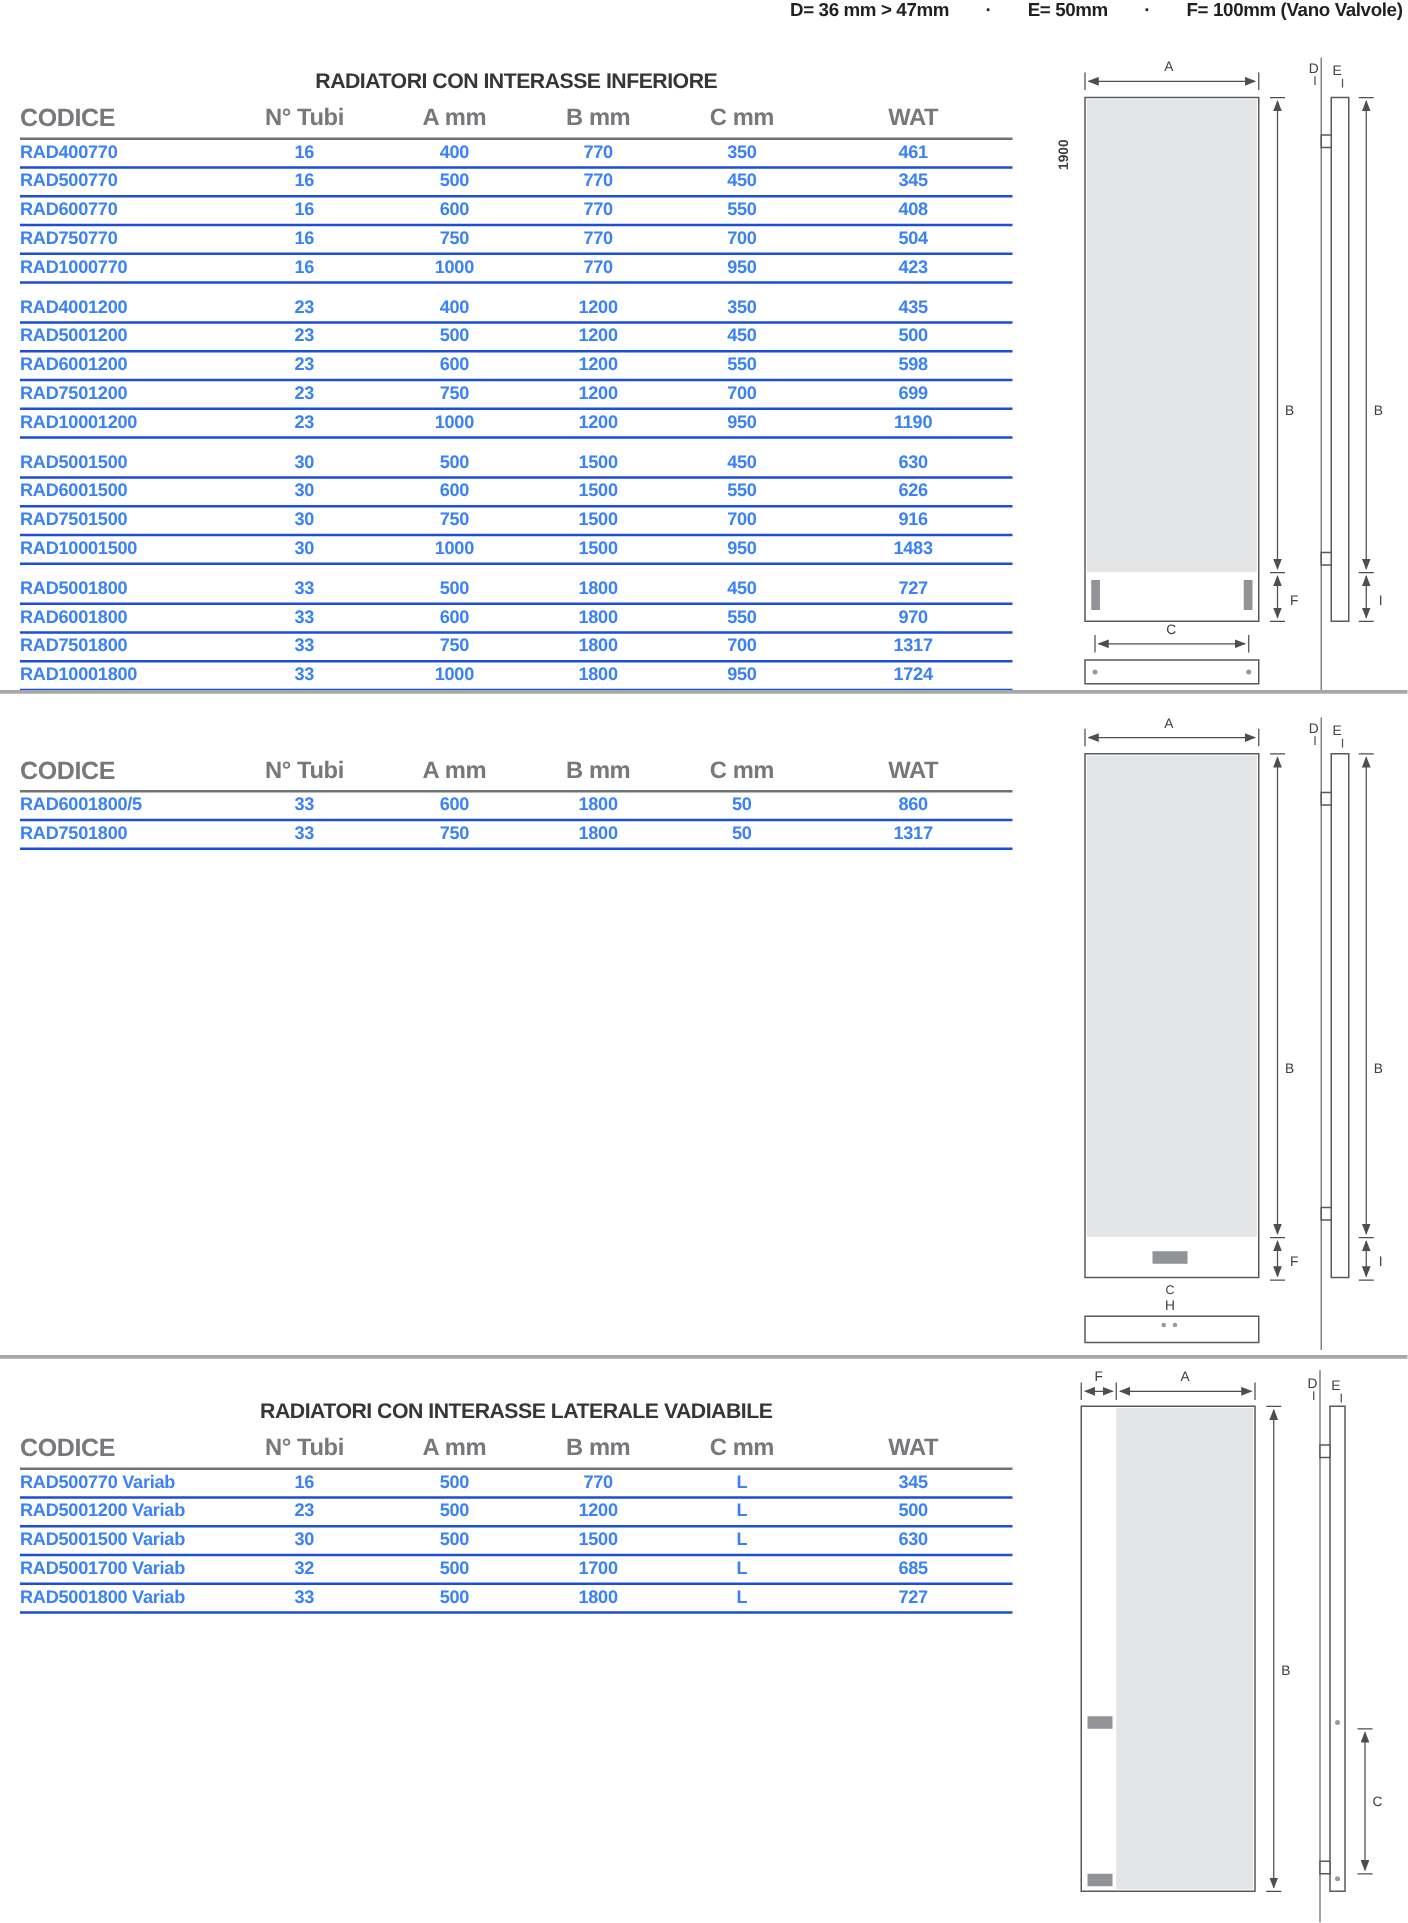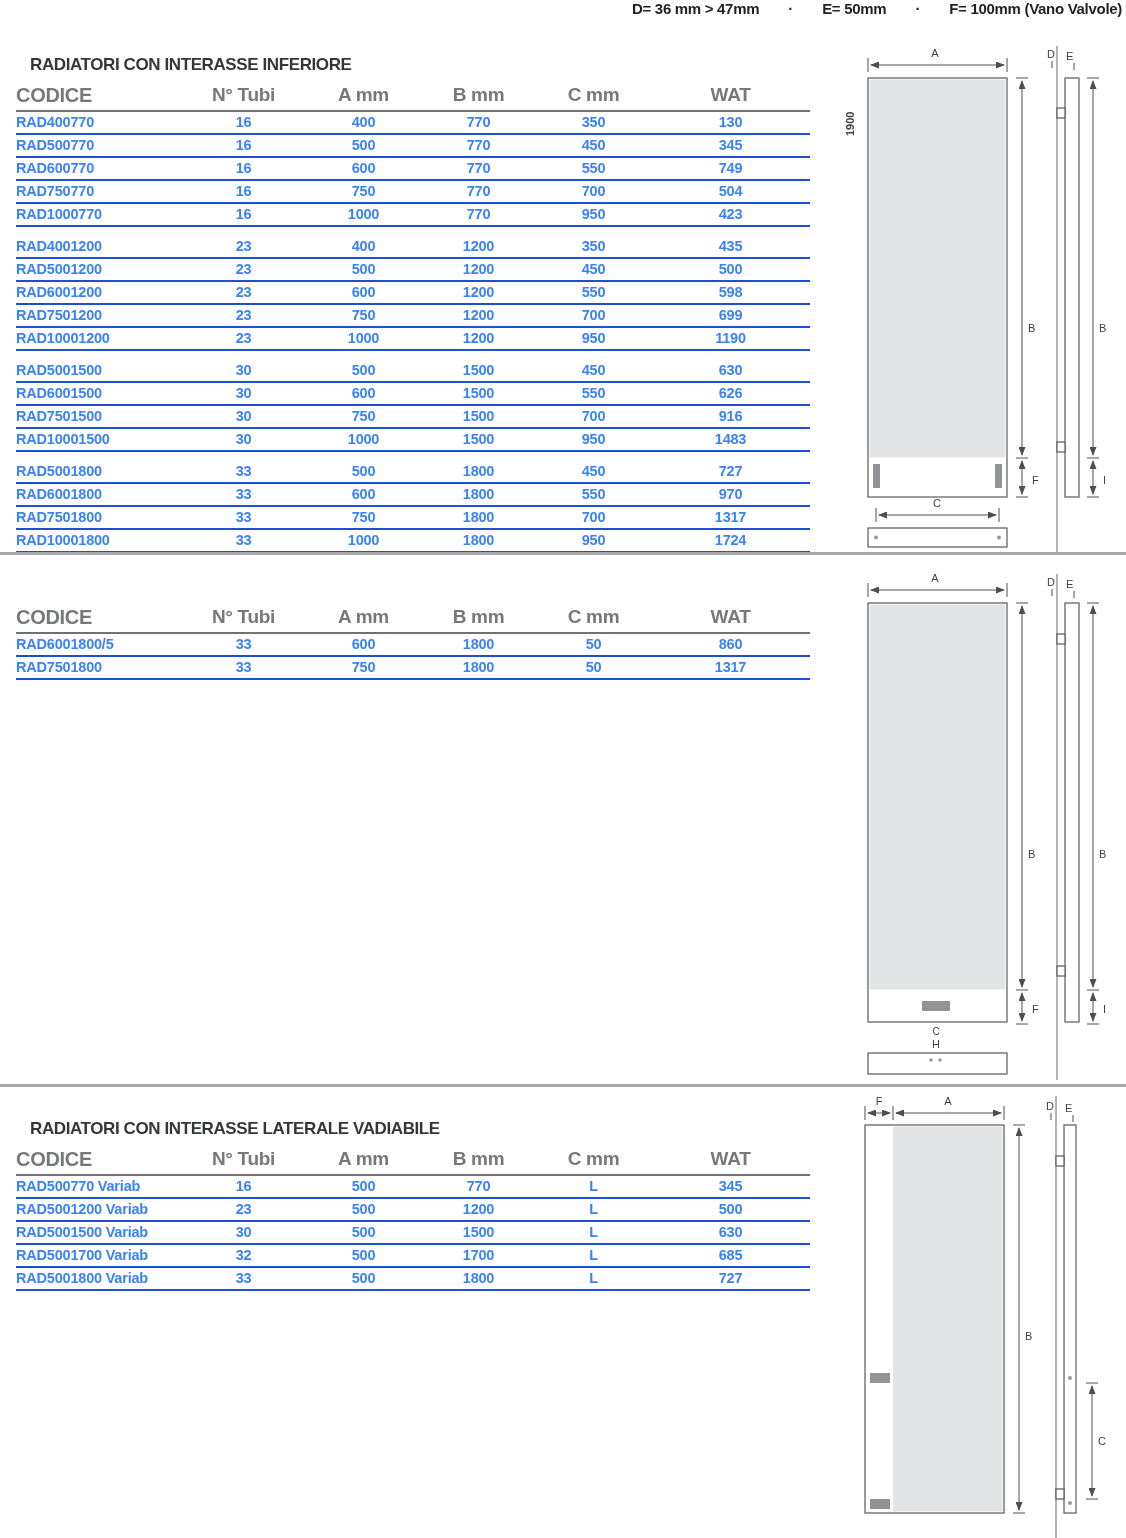--- a/index.html
+++ b/index.html
@@ -10,22 +10,22 @@
   
   .spec-bar{
     position:absolute;top:0;left:632px;width:490px;
     display:flex;justify-content:space-between;align-items:baseline;
     font-size:15px;font-weight:bold;color:#1f2022;letter-spacing:-0.3px;
   }
   .spec-dot{font-size:15px;font-weight:bold;color:#1f2022;}
   
   .sec{position:absolute;left:16px;width:794px;}
   .sec h2{
-    margin:0 0 7px 14px;font-size:17px;line-height:20px;font-weight:bold;
-    color:#353638;letter-spacing:-0.4px;white-space:nowrap;
+    margin:0 0 7px 0;font-size:17px;line-height:20px;font-weight:bold;
+    color:#353638;letter-spacing:-0.4px;white-space:nowrap;text-align:center;
   }
   .thead,.trow{display:grid;grid-template-columns:165px 125px 115px 115px 115px 159px;}
   .thead{
     font-size:19px;font-weight:bold;color:#77787b;letter-spacing:-0.3px;
     line-height:26px;border-bottom:2px solid #717275;padding-bottom:2px;
   }
   .thead .tcell.c0{font-size:20px;}
   .trow{
     font-size:14.5px;font-weight:bold;color:#3b82f6;letter-spacing:-0.2px;
     line-height:21px;border-bottom:2px solid #1d4ed8;
@@ -68,37 +68,37 @@
         <div class="tcell c4">C mm</div>
         <div class="tcell c5">WAT</div>
       </div>
       <div class="tgroup">
         <div class="trow">
           <div class="tcell c0">RAD400770</div>
           <div class="tcell c1">16</div>
           <div class="tcell c2">400</div>
           <div class="tcell c3">770</div>
           <div class="tcell c4">350</div>
-          <div class="tcell c5">130</div>
+          <div class="tcell c5">461</div>
         </div>
         <div class="trow">
           <div class="tcell c0">RAD500770</div>
           <div class="tcell c1">16</div>
           <div class="tcell c2">500</div>
           <div class="tcell c3">770</div>
           <div class="tcell c4">450</div>
           <div class="tcell c5">345</div>
         </div>
         <div class="trow">
           <div class="tcell c0">RAD600770</div>
           <div class="tcell c1">16</div>
           <div class="tcell c2">600</div>
           <div class="tcell c3">770</div>
           <div class="tcell c4">550</div>
-          <div class="tcell c5">749</div>
+          <div class="tcell c5">408</div>
         </div>
         <div class="trow">
           <div class="tcell c0">RAD750770</div>
           <div class="tcell c1">16</div>
           <div class="tcell c2">750</div>
           <div class="tcell c3">770</div>
           <div class="tcell c4">700</div>
           <div class="tcell c5">504</div>
         </div>
         <div class="trow">

